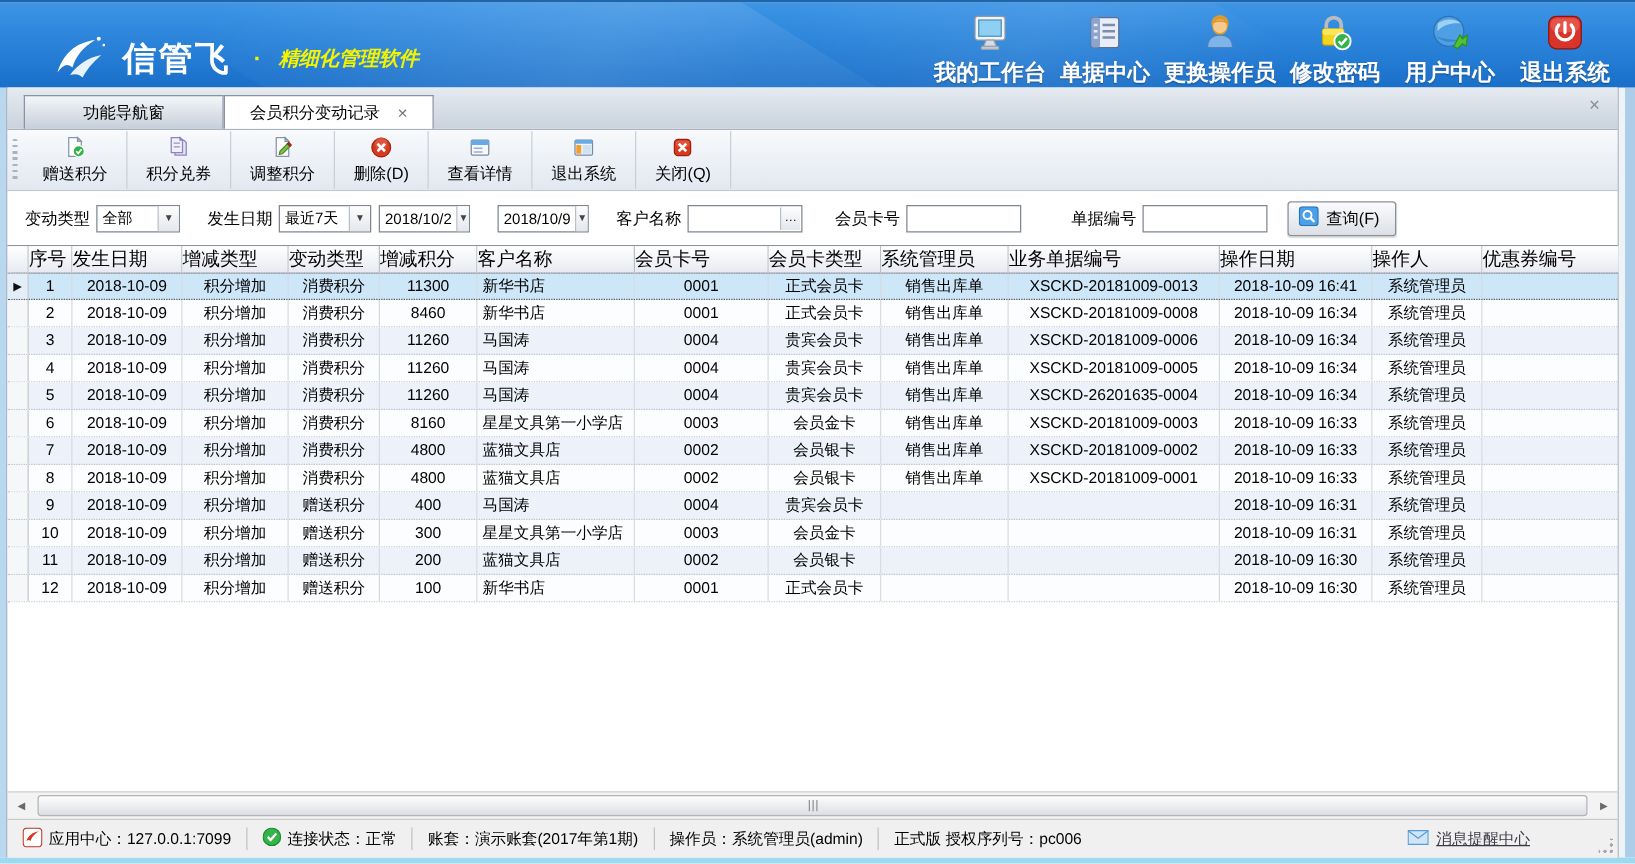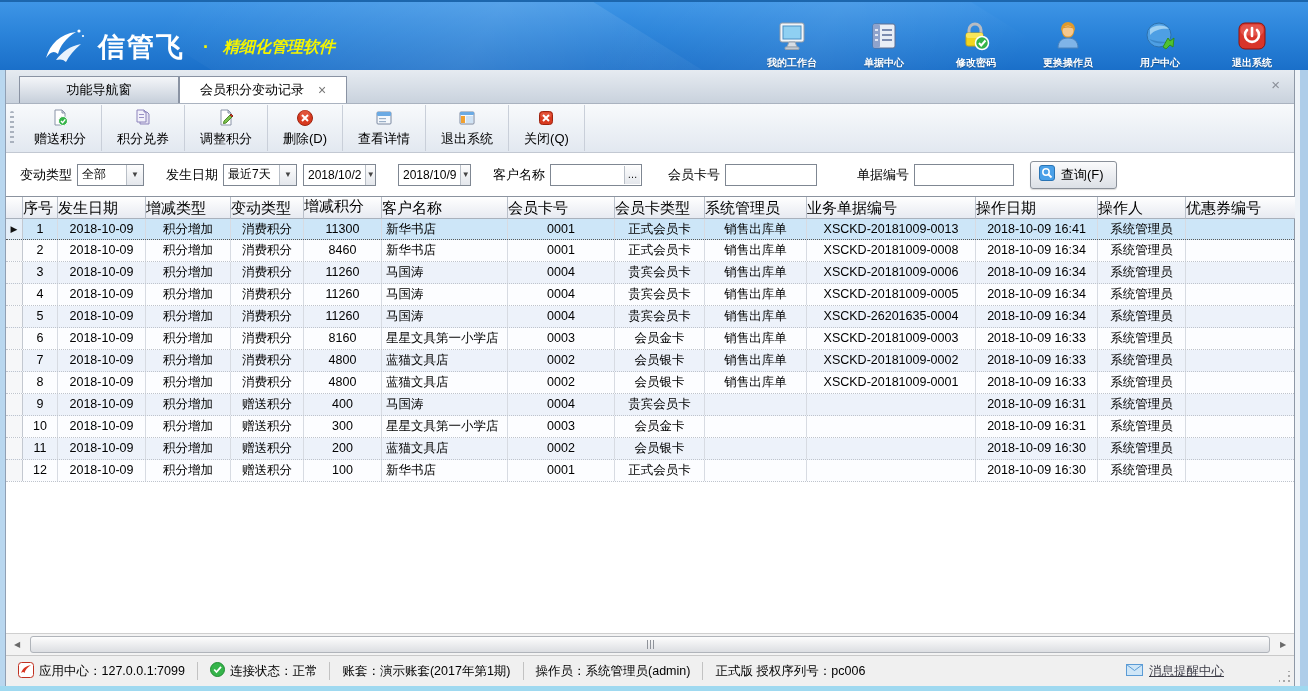--- a/index.html
+++ b/index.html
@@ -10,21 +10,21 @@
   
   .titlebar { height:70px; background:linear-gradient(180deg,#3e95e6 0%,#2b84da 45%,#1a6fc9 100%); position:relative; overflow:hidden; display:flex; align-items:flex-end; justify-content:space-between; flex-shrink:0; border-top:2px solid #1c66ad; }
   .titlebar::before { content:""; position:absolute; left:180px; top:-60px; width:560px; height:260px; background:linear-gradient(90deg,rgba(255,255,255,0) 0%,rgba(255,255,255,.13) 50%,rgba(255,255,255,0) 100%); transform:rotate(32deg); pointer-events:none; }
   .titlebar::after { content:""; position:absolute; left:620px; top:-80px; width:360px; height:300px; background:linear-gradient(90deg,rgba(255,255,255,0) 0%,rgba(255,255,255,.08) 50%,rgba(255,255,255,0) 100%); transform:rotate(32deg); pointer-events:none; }
   .brand-area { display:flex; align-items:center; padding-left:36px; gap:10px; position:relative; z-index:2; }
   .brand-name { color:#fff; font-size:27px; font-weight:bold; letter-spacing:2px; }
   .brand-sub { color:#f4f400; font-size:16px; font-weight:bold; font-style:italic; margin-left:4px; }
   .brand-dot { color:#f4f400; font-size:18px; font-weight:bold; margin-left:8px; }
   .title-actions { display:flex; align-items:flex-end; gap:8px; padding-right:14px; position:relative; z-index:2; }
   .t-action { width:84px; display:flex; flex-direction:column; align-items:center; gap:3px; cursor:pointer; }
-  .t-action .lbl { color:#fff; font-size:10px; font-weight:bold; text-shadow:0 1px 1px rgba(0,0,0,.35); white-space:nowrap; }
+  .t-action .lbl { color:#fff; font-size:18px; font-weight:bold; text-shadow:0 1px 1px rgba(0,0,0,.35); white-space:nowrap; }
   .t-ico { width:34px; height:34px; display:flex; align-items:center; justify-content:center; }
 
   
   .main-row { flex:1; display:flex; min-height:0; }
   .side-strip-left { width:5px; background:#b9d7ef; flex-shrink:0; }
   .side-strip-right { width:13px; background:linear-gradient(90deg,#eef3f8 0,#eef3f8 5px,#aecde9 5px); flex-shrink:0; }
   .content { flex:1; display:flex; flex-direction:column; min-width:0; border-left:1px solid #90a0b4; border-right:1px solid #8e98a6; background:#fff; }
 
   
   .tabbar { height:33px; background:linear-gradient(180deg,#e6ebf1,#c9d2dd); display:flex; align-items:flex-end; flex-shrink:0; position:relative; }
@@ -135,39 +135,39 @@
             <rect x="7" y="9" width="3" height="2" fill="#e3e9f4"></rect>
             <rect x="7" y="14" width="3" height="2" fill="#e3e9f4"></rect>
             <rect x="7" y="19" width="3" height="2" fill="#e3e9f4"></rect>
           </svg>
         </span>
         <span class="lbl">单据中心</span>
       </div>
       <div class="t-action">
         <span class="t-ico">
           <svg width="32" height="32" viewBox="0 0 32 32">
+            <path d="M9 9 a7 7 0 0 1 14 0 l-1 3 a6 6 0 0 1 -12 0 Z" fill="#e09a2c"></path>
+            <circle cx="16" cy="11" r="5.5" fill="#f6c98e"></circle>
+            <path d="M10.5 8.5 C12 5.5, 20 5.5, 21.5 8.5 C18 7, 14 7, 10.5 8.5 Z" fill="#d8922a"></path>
+            <path d="M6 28 c0-7 4-10 10-10 s10 3 10 10 Z" fill="#7fb4e8" stroke="#4a82bc"></path>
+          </svg>
+        </span>
+        <span class="lbl">更换操作员</span>
+      </div>
+      <div class="t-action">
+        <span class="t-ico">
+          <svg width="32" height="32" viewBox="0 0 32 32">
             <path d="M9 14 V10 a6 6 0 0 1 12 0 V14" fill="none" stroke="#b8bcc2" stroke-width="3"></path>
             <rect x="6" y="13" width="17" height="13" rx="2" fill="#f2d51e" stroke="#c7a612"></rect>
             <rect x="6" y="13" width="17" height="5" rx="2" fill="#f9e65a" stroke="none"></rect>
             <circle cx="22" cy="23" r="6.5" fill="#35b44a" stroke="#fff" stroke-width="1.5"></circle>
             <path d="M19 23 l2.2 2.4 L25.5 20.5" fill="none" stroke="#fff" stroke-width="2"></path>
           </svg>
         </span>
         <span class="lbl">修改密码</span>
-      </div>
-      <div class="t-action">
-        <span class="t-ico">
-          <svg width="32" height="32" viewBox="0 0 32 32">
-            <path d="M9 9 a7 7 0 0 1 14 0 l-1 3 a6 6 0 0 1 -12 0 Z" fill="#e09a2c"></path>
-            <circle cx="16" cy="11" r="5.5" fill="#f6c98e"></circle>
-            <path d="M10.5 8.5 C12 5.5, 20 5.5, 21.5 8.5 C18 7, 14 7, 10.5 8.5 Z" fill="#d8922a"></path>
-            <path d="M6 28 c0-7 4-10 10-10 s10 3 10 10 Z" fill="#7fb4e8" stroke="#4a82bc"></path>
-          </svg>
-        </span>
-        <span class="lbl">更换操作员</span>
       </div>
       <div class="t-action">
         <span class="t-ico">
           <svg width="32" height="32" viewBox="0 0 32 32">
             <circle cx="15" cy="15" r="12" fill="#4e9fe4" stroke="#2d71ad"></circle>
             <path d="M6 9 C10 5, 20 4, 25 9 C20 8, 11 9, 6 15 Z" fill="#9fd0f2"></path>
             <path d="M5 19 C9 23, 17 25, 23 22 C17 22, 10 21, 5 19 Z" fill="#3a86c8"></path>
             <path d="M19 27 l5-9 2 3 4-3 -1 9 -3-2 -4 4 Z" fill="#4fc232" stroke="#2f8f1c"></path>
           </svg>
         </span>
@@ -321,21 +321,21 @@
         </div>
       </div>
 
       <div class="grid">
         <div class="thead">
             <div class="th" style="width: 17px;"></div>
             <div class="th" style="width: 35px;">序号</div>
             <div class="th" style="width: 88px;">发生日期</div>
             <div class="th" style="width: 85px;">增减类型</div>
             <div class="th" style="width: 73px;">变动类型</div>
-            <div class="th" style="width: 78px; font-family: Liberation Mono, monospace;">增减积分</div>
+            <div class="th" style="width: 78px;">增减积分</div>
             <div class="th" style="width: 126px;">客户名称</div>
             <div class="th" style="width: 107px;">会员卡号</div>
             <div class="th" style="width: 90px;">会员卡类型</div>
             <div class="th" style="width: 102px;">系统管理员</div>
             <div class="th" style="width: 169px;">业务单据编号</div>
             <div class="th" style="width: 122px;">操作日期</div>
             <div class="th" style="width: 88px;">操作人</div>
             <div class="th" style="width: 110px;">优惠券编号</div>
           </div>
         <div class="tbody">

